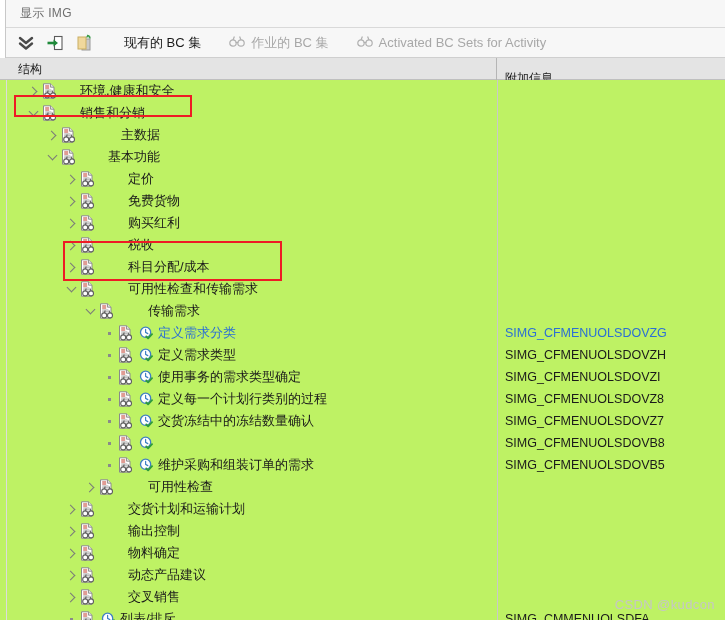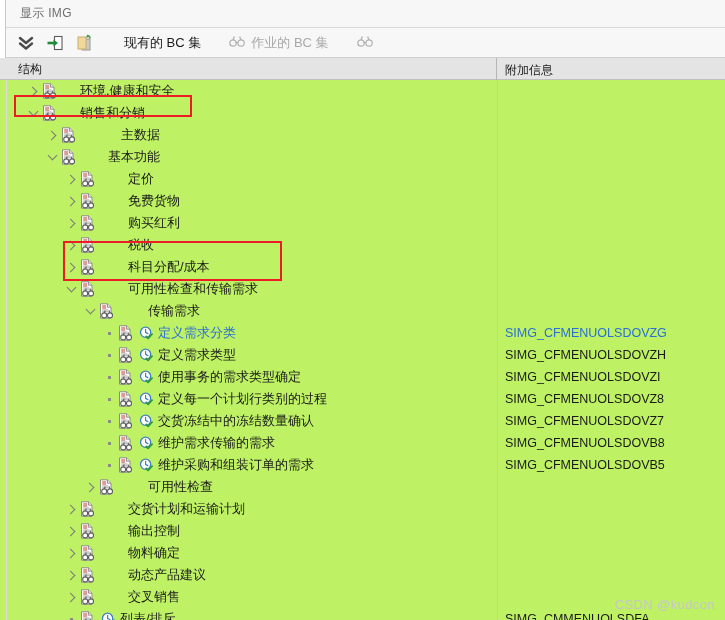--- a/index.html
+++ b/index.html
@@ -75,21 +75,21 @@
     border-bottom: 1px solid #bfbfbf;
     font-size: 12px; color: #1a1a1a;
   }
   .colhead .c1 {
     position: absolute; left: 0; top: 0;
     width: 497px; height: 22px;
     display: flex; align-items: center; padding-left: 18px;
     border-right: 1px solid #b5b5b5;
   }
   .colhead .c2 {
-    position: absolute; left: 497px; top: 0;
+    position: absolute; left: 497px; top: 8px;
     width: 228px; height: 25px;
     display: flex; align-items: center; padding-left: 8px;
   }
 
   
   .body {
     position: absolute; left: 0; top: 80px;
     width: 725px; height: 540px;
     background: #bef264;
     overflow: hidden;
@@ -234,20 +234,21 @@
       </div>
 
       <div class="tb-action disabled">
         <span class="ic">
           <svg width="16" height="14" viewBox="0 0 16 14">
             <circle cx="4" cy="9" r="3.2" fill="none" stroke="#b0b0b0" stroke-width="1.2"></circle>
             <circle cx="12" cy="9" r="3.2" fill="none" stroke="#b0b0b0" stroke-width="1.2"></circle>
             <path d="M4 6 L5.4 2.5 M12 6 L10.6 2.5 M6.6 8.5 H9.4" stroke="#b0b0b0" stroke-width="1.2" fill="none"></path>
           </svg>
         </span>
+        <span>Activated BC Sets for Activity</span>
       </div>
 
 
     </div>
   </div>
 
   <div class="colhead">
     <div class="c1">结构</div>
     <div class="c2">附加信息</div>
   </div>
@@ -583,21 +584,20 @@
               <path d="M6.2 9.9 L7.3 7.6 M12.0 9.9 L10.9 7.6 M8.7 12.4 H9.5" stroke="#5f5f5f" stroke-width="1.1" fill="none"></path>
             </svg>
           </div>
           <div class="acticon" style="left: 138px;">
             <svg width="14" height="14" viewBox="0 0 14 14">
               <circle cx="6.6" cy="6.3" r="5.1" fill="#ffffff" stroke="#3f7fc4" stroke-width="1.3"></circle>
               <path d="M6.6 3.3 V6.4 L8.8 7.6" fill="none" stroke="#3f7fc4" stroke-width="1.2" stroke-linecap="round"></path>
               <path d="M7.3 10.5 L9.1 12.3 L13 8.2" fill="none" stroke="#2e9b3c" stroke-width="1.9" stroke-linecap="round" stroke-linejoin="round"></path>
             </svg>
           </div>
-          <div class="label" style="left: 158px;">维护需求传输的需求</div>
           <div class="simg" style="top: 0px;">SIMG_CFMENUOLSDOVB8</div>
         </div>
         <div class="row" style="top: 374px;">
           <div class="twisty" style="left: 102px;">
             <span class="leafdot"></span>
           </div>
           <div class="nodeicon" style="left: 116px;">
             <svg width="16" height="16" viewBox="0 0 16 16">
               <path d="M2.5 0.8 H9.5 L13 4.2 V15.2 H2.5 Z" fill="#ffffff" stroke="#8a8a8a" stroke-width="1"></path>
               <path d="M9.5 0.8 V4.2 H13" fill="#e3e3e3" stroke="#8a8a8a" stroke-width="0.9"></path>

